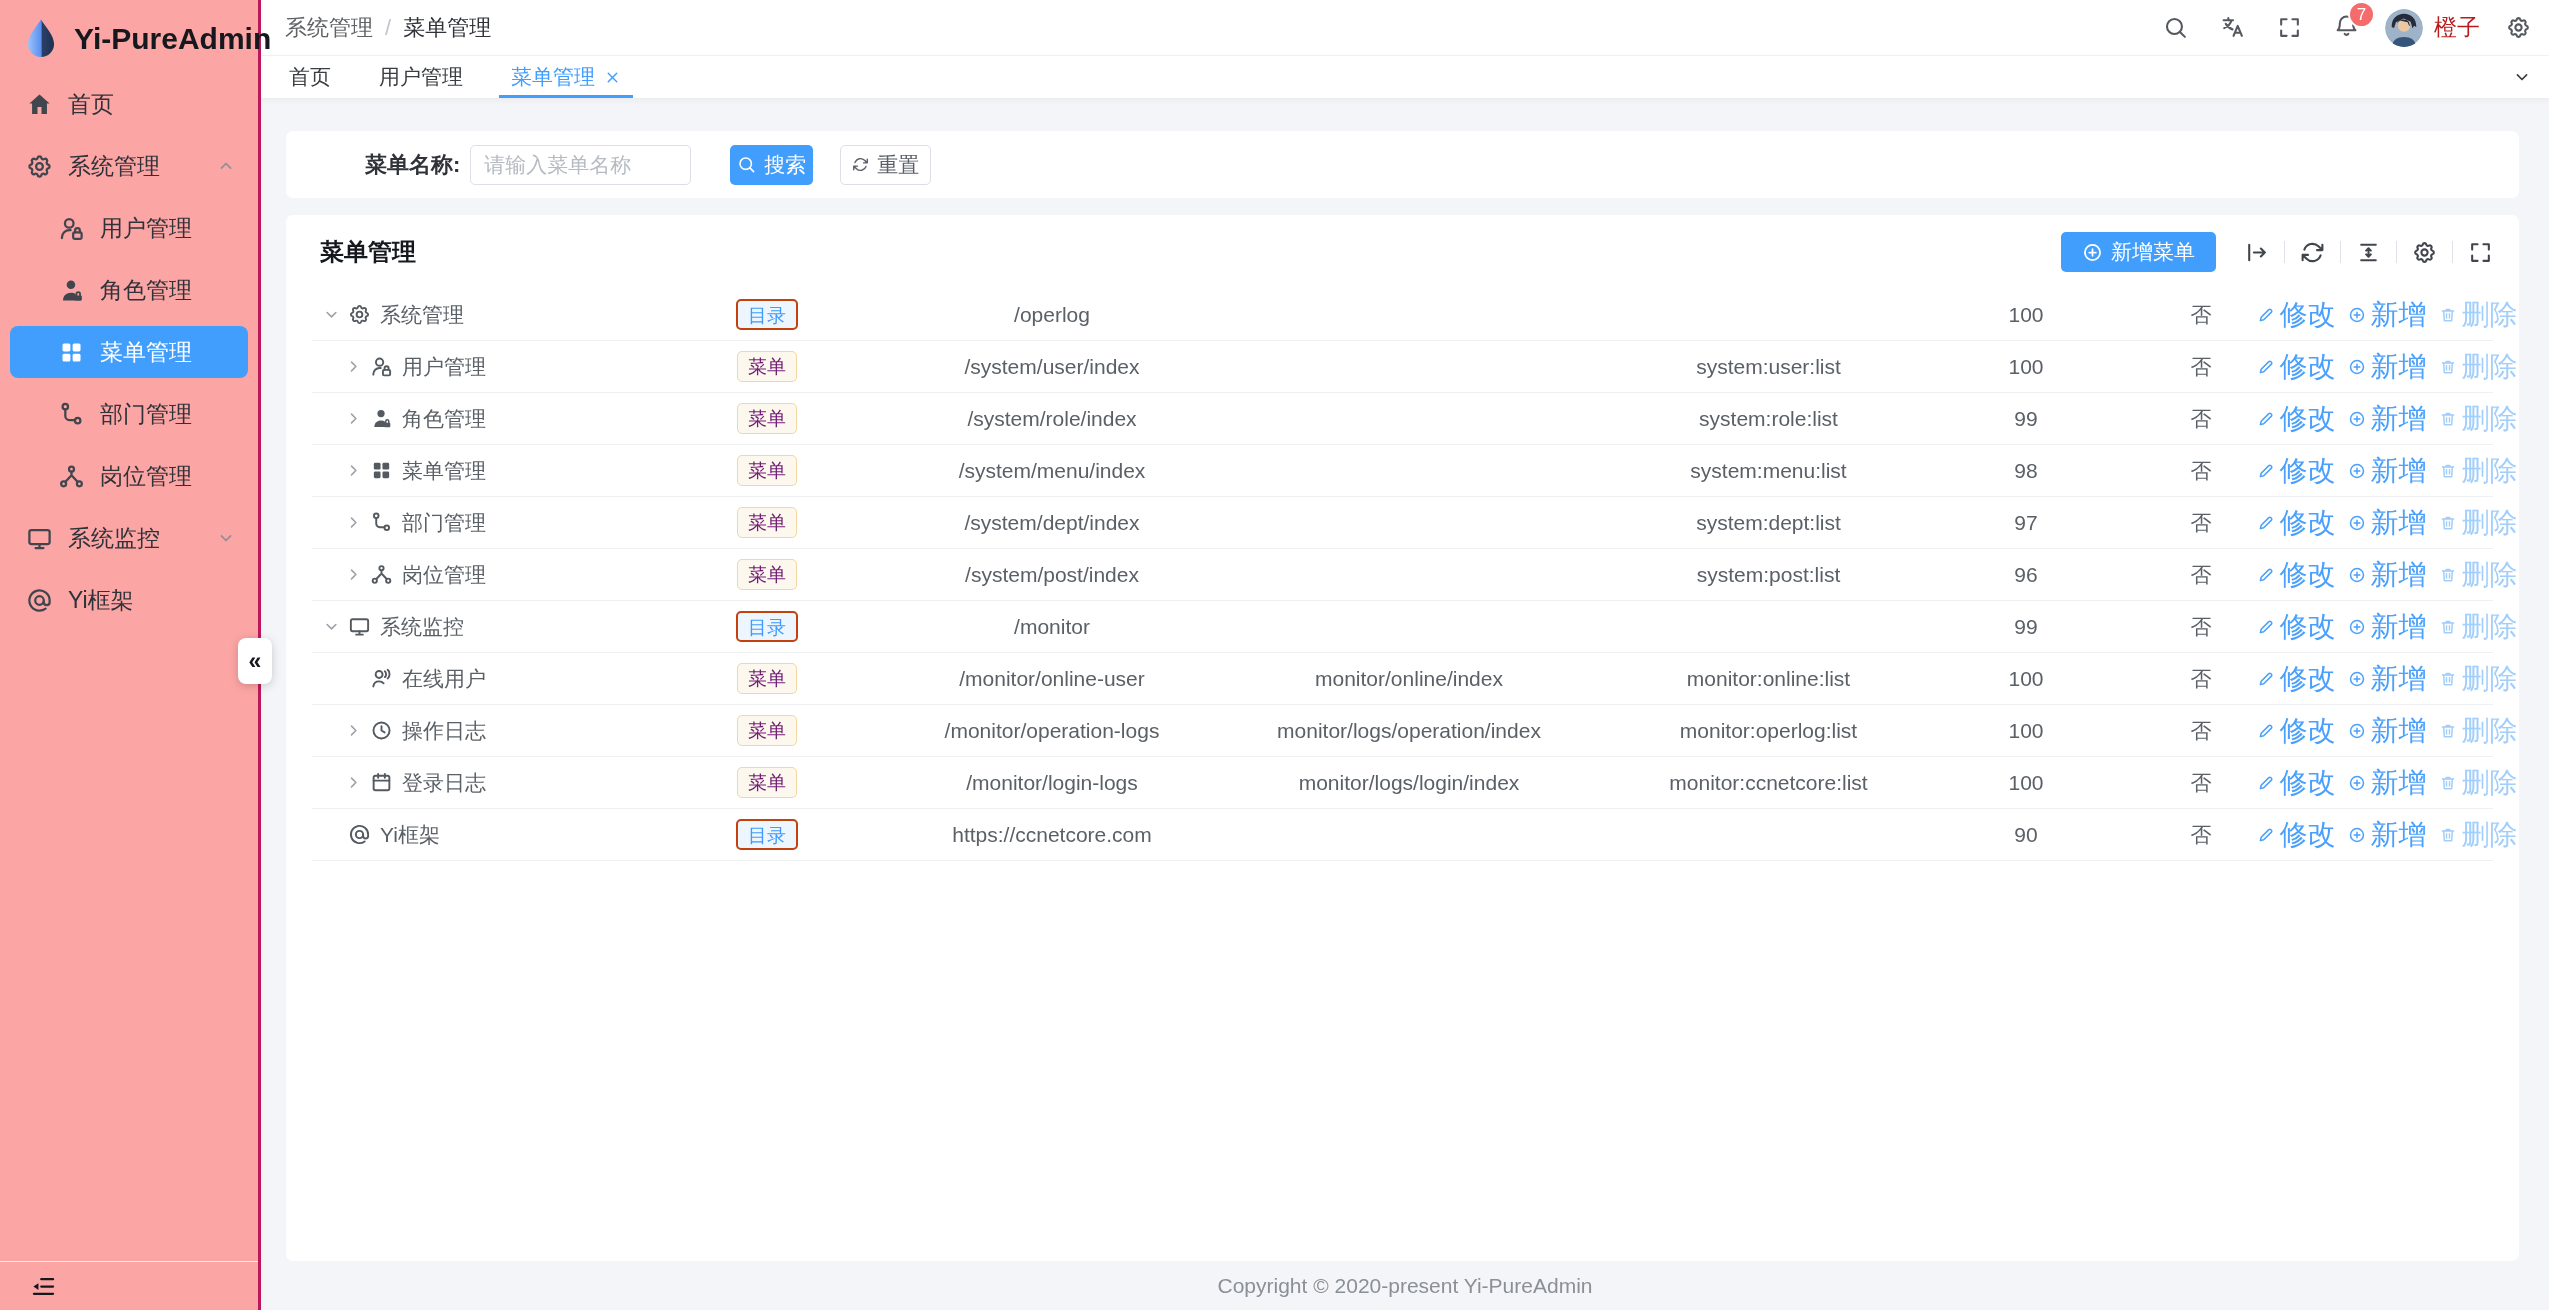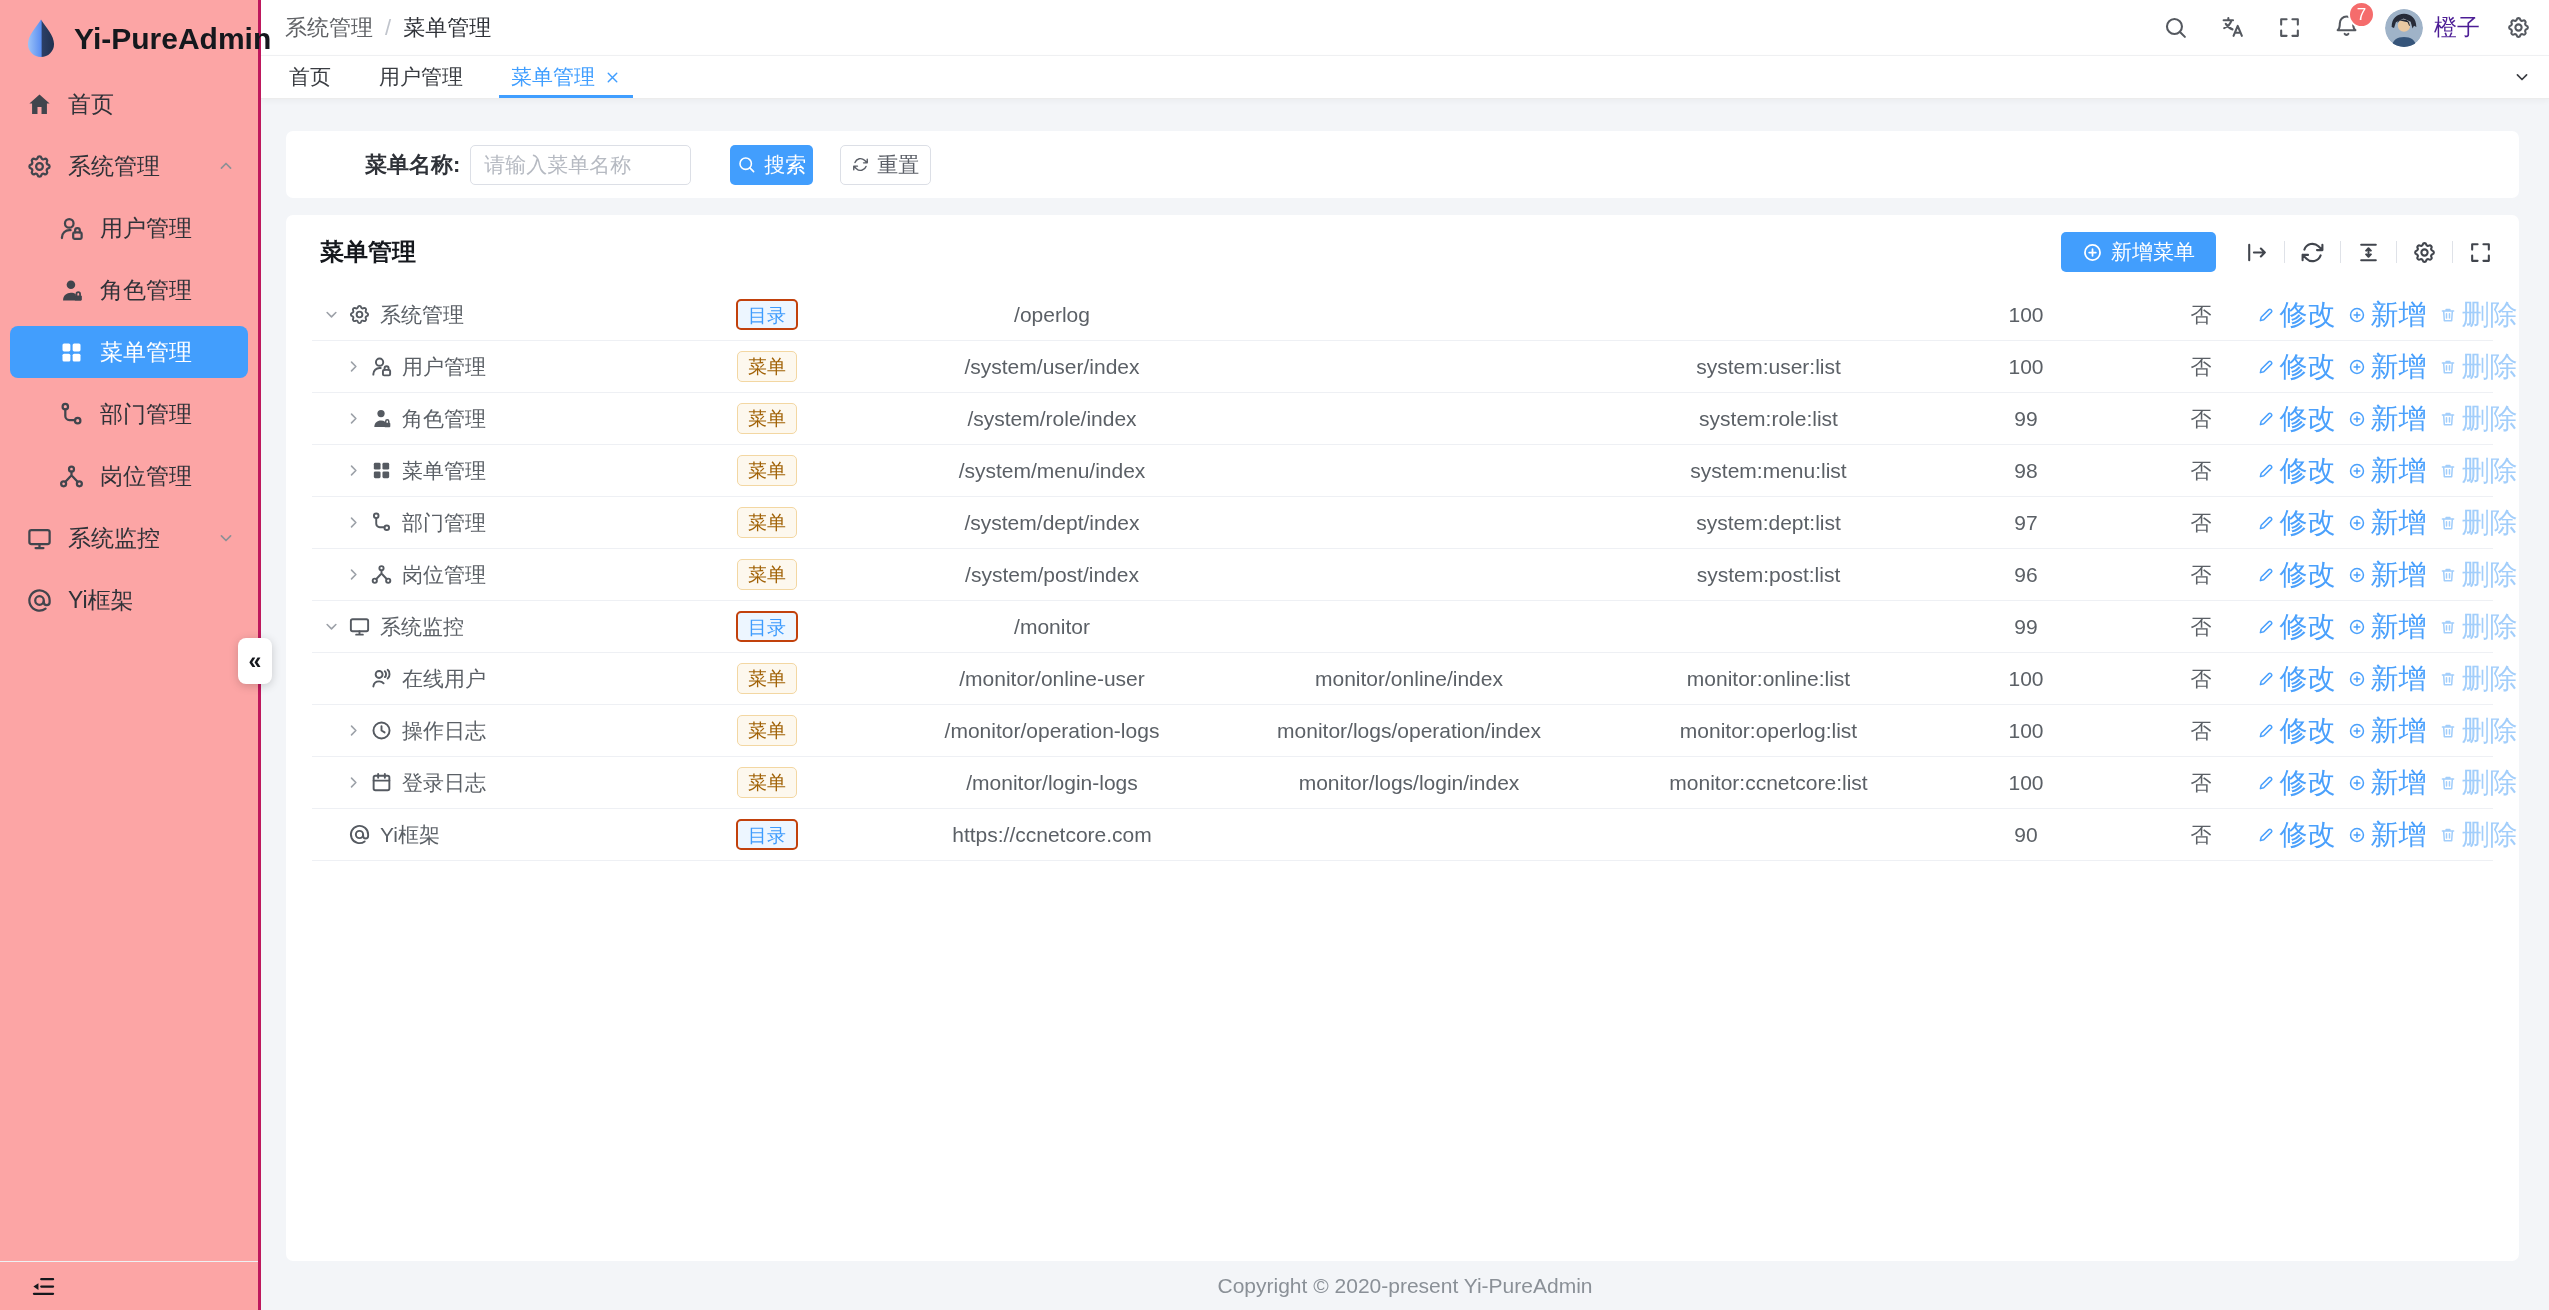--- a/index.html
+++ b/index.html
@@ -44,21 +44,21 @@
   .crumb-sep { color:#c0c4cc; }
   .crumb-b { color:#2f3238; }
   .top-right { margin-left:auto; display:flex; align-items:center; gap:32px; }
   .tic { width:25px; height:25px; color:#54585f; cursor:pointer; }
   .bell-wrap { position:relative; }
   .badge-dot { position:absolute; top:-12px; right:-16px; background:#f56c6c; color:#fff; min-width:27px;
                height:27px; border-radius:14px; font-size:17px; display:flex; align-items:center;
                justify-content:center; padding:0 5px; border:2px solid #fff; }
   .avatar-group { display:flex; align-items:center; gap:11px; margin:0 -6px; cursor:pointer; }
   .avatar { width:38px; height:38px; border-radius:50%; overflow:hidden; flex:none; }
-  .uname { font-size:23px; color:#4c1d95; }
+  .uname { font-size:23px; color:#b91c1c; }
 
   .tabsbar { height:43px; min-height:43px; background:#fff; border-bottom:1px solid #ececec;
              box-shadow:0 2px 6px rgba(0,0,30,.04); display:flex; align-items:stretch; padding-left:26px; }
   .tabs { display:flex; gap:44px; }
   .tab { display:flex; align-items:center; gap:9px; font-size:21px; color:#3a3d42; position:relative;
          padding:0 2px; cursor:pointer; white-space:nowrap; }
   .tab.active { color:#409eff; }
   .tab.active::after { content:""; position:absolute; left:-10px; right:-10px; bottom:0; height:3px; background:#409eff; }
   .tab .tclose { width:17px; height:17px; }
   .tabs-more { margin-left:auto; width:54px; display:flex; align-items:center; justify-content:center;
@@ -107,21 +107,21 @@
   .c5 { width:190px; text-align:center; }
   .c6 { width:160px; text-align:center; }
   .c7 { width:212px; text-align:center; }
   .td { flex:none; }
   .tree { display:flex; align-items:center; }
   .indent { width:22px; flex:none; }
   .chev { width:19px; height:19px; margin-right:7px; color:#9ca1a8; cursor:pointer; }
   .ricon { width:23px; height:23px; margin-right:9px; color:#555a61; }
   .badge { display:inline-block; height:31px; line-height:29px; padding:0 10px; border-radius:5px; font-size:19px; }
   .b-dir  { color:#3d9bfd; border:2px solid #c2410c; background:#edf6ff; }
-  .b-menu { color:#a16207; border:1px solid #f3d7a2; background:#fdf8ee; }
+  .b-menu { color:#701a75; border:1px solid #f3d7a2; background:#fdf8ee; }
   .actions { display:flex; align-items:center; justify-content:center; gap:12px; }
   .alink { display:inline-flex; align-items:center; gap:5px; font-size:28px; cursor:pointer; white-space:nowrap; }
   .alink .aic { width:18px; height:18px; }
   .a-edit, .a-add { color:#4aa0fc; }
   .a-del { color:#a2cefb; }
 
   .footer { height:49px; min-height:49px; display:flex; align-items:center; justify-content:center;
             font-size:21px; color:#8a9097; }
 </style>
 </head>

